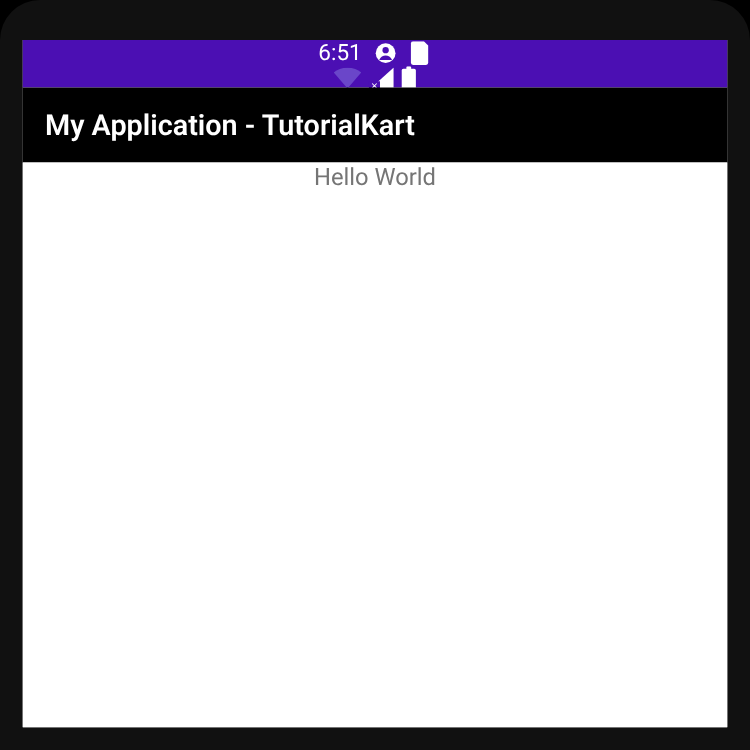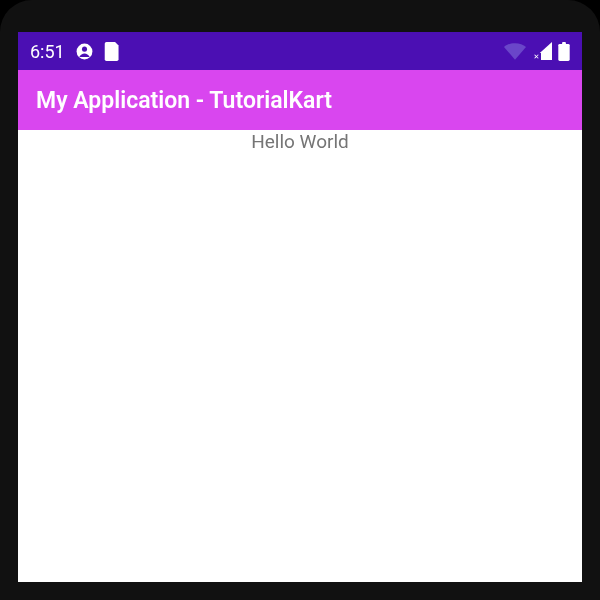--- a/index.html
+++ b/index.html
@@ -51,38 +51,39 @@
     }
     .status-bar {
       height: 38px;
       background: #4b0fb3;
       display: flex;
       align-items: center;
       justify-content: space-between;
       padding: 0 12px;
       color: #fff;
       font-size: 17px;
+      flex-direction: column;
     }
     .status-left {
       display: flex;
       align-items: center;
       gap: 10px;
     }
     .status-right {
       display: flex;
       align-items: center;
       gap: 6px;
     }
     .clock {
       font-weight: 400;
       font-size: 18px;
     }
     .app-bar {
       height: 60px;
-      background: #d946ef;
+      background: #000000;
       display: flex;
       align-items: center;
       padding: 0 18px;
     }
     .app-title {
       color: #fff;
       font-size: 23px;
       font-weight: 600;
     }
     .content {

